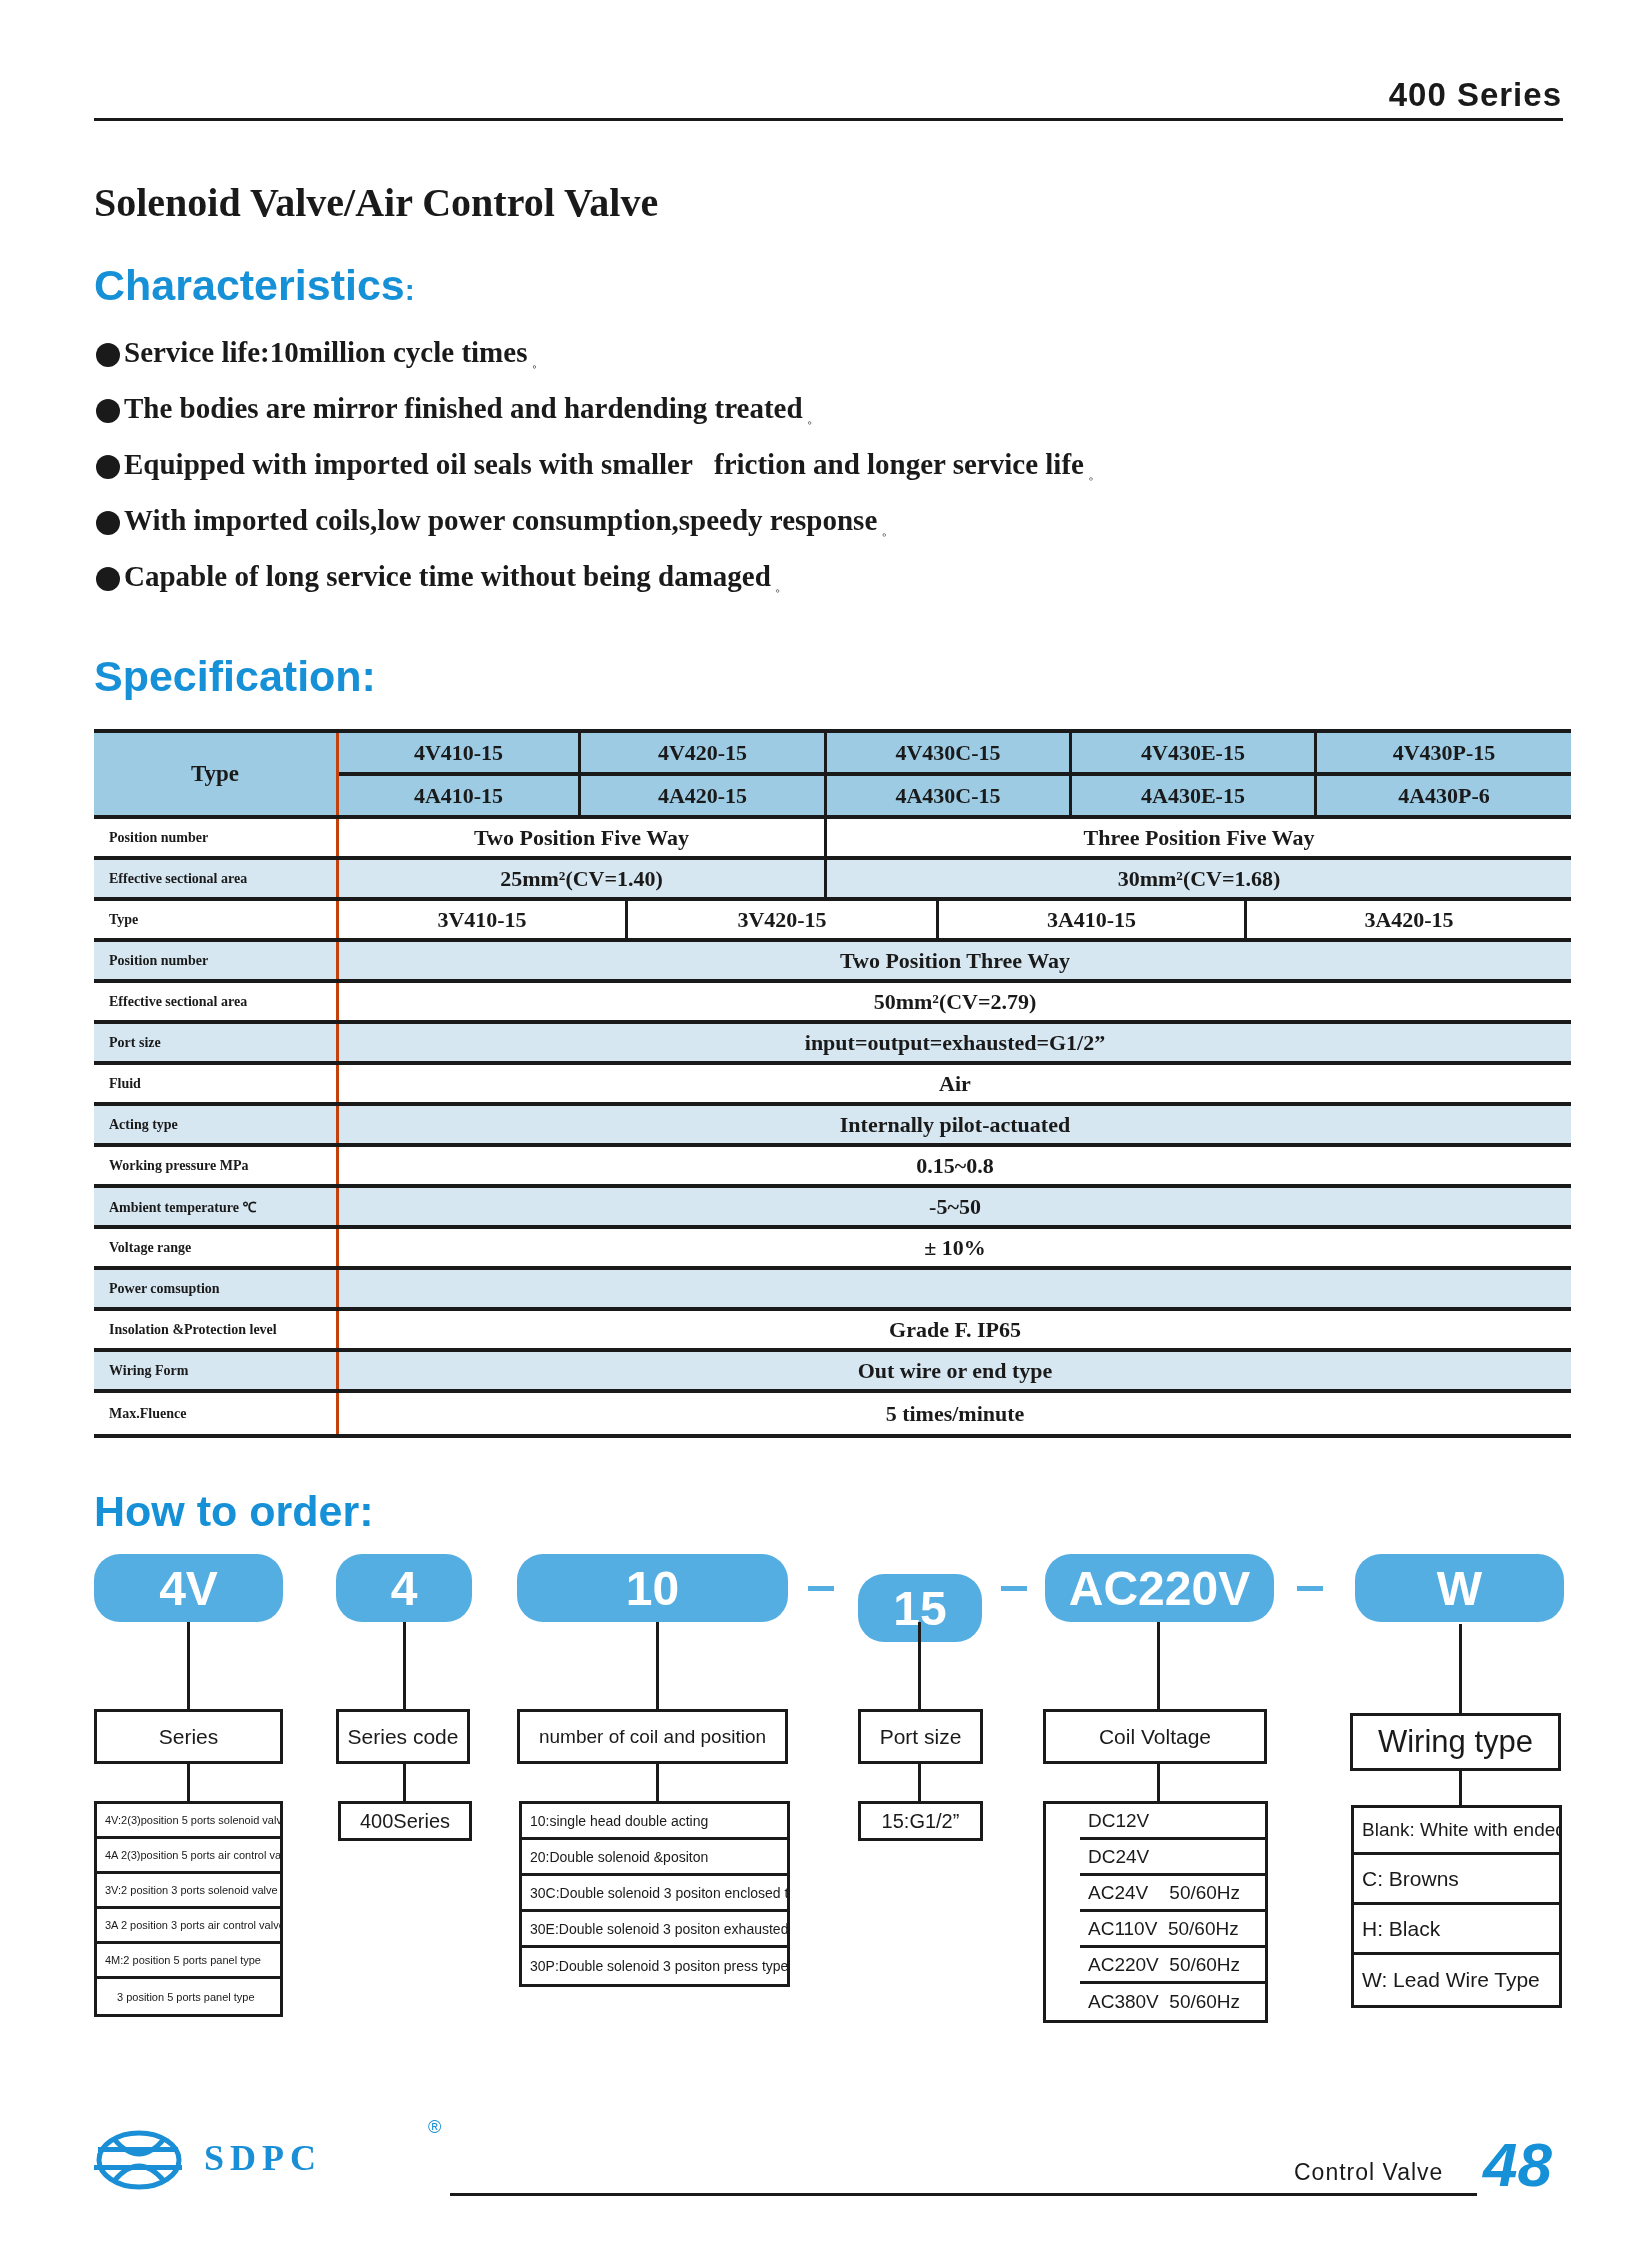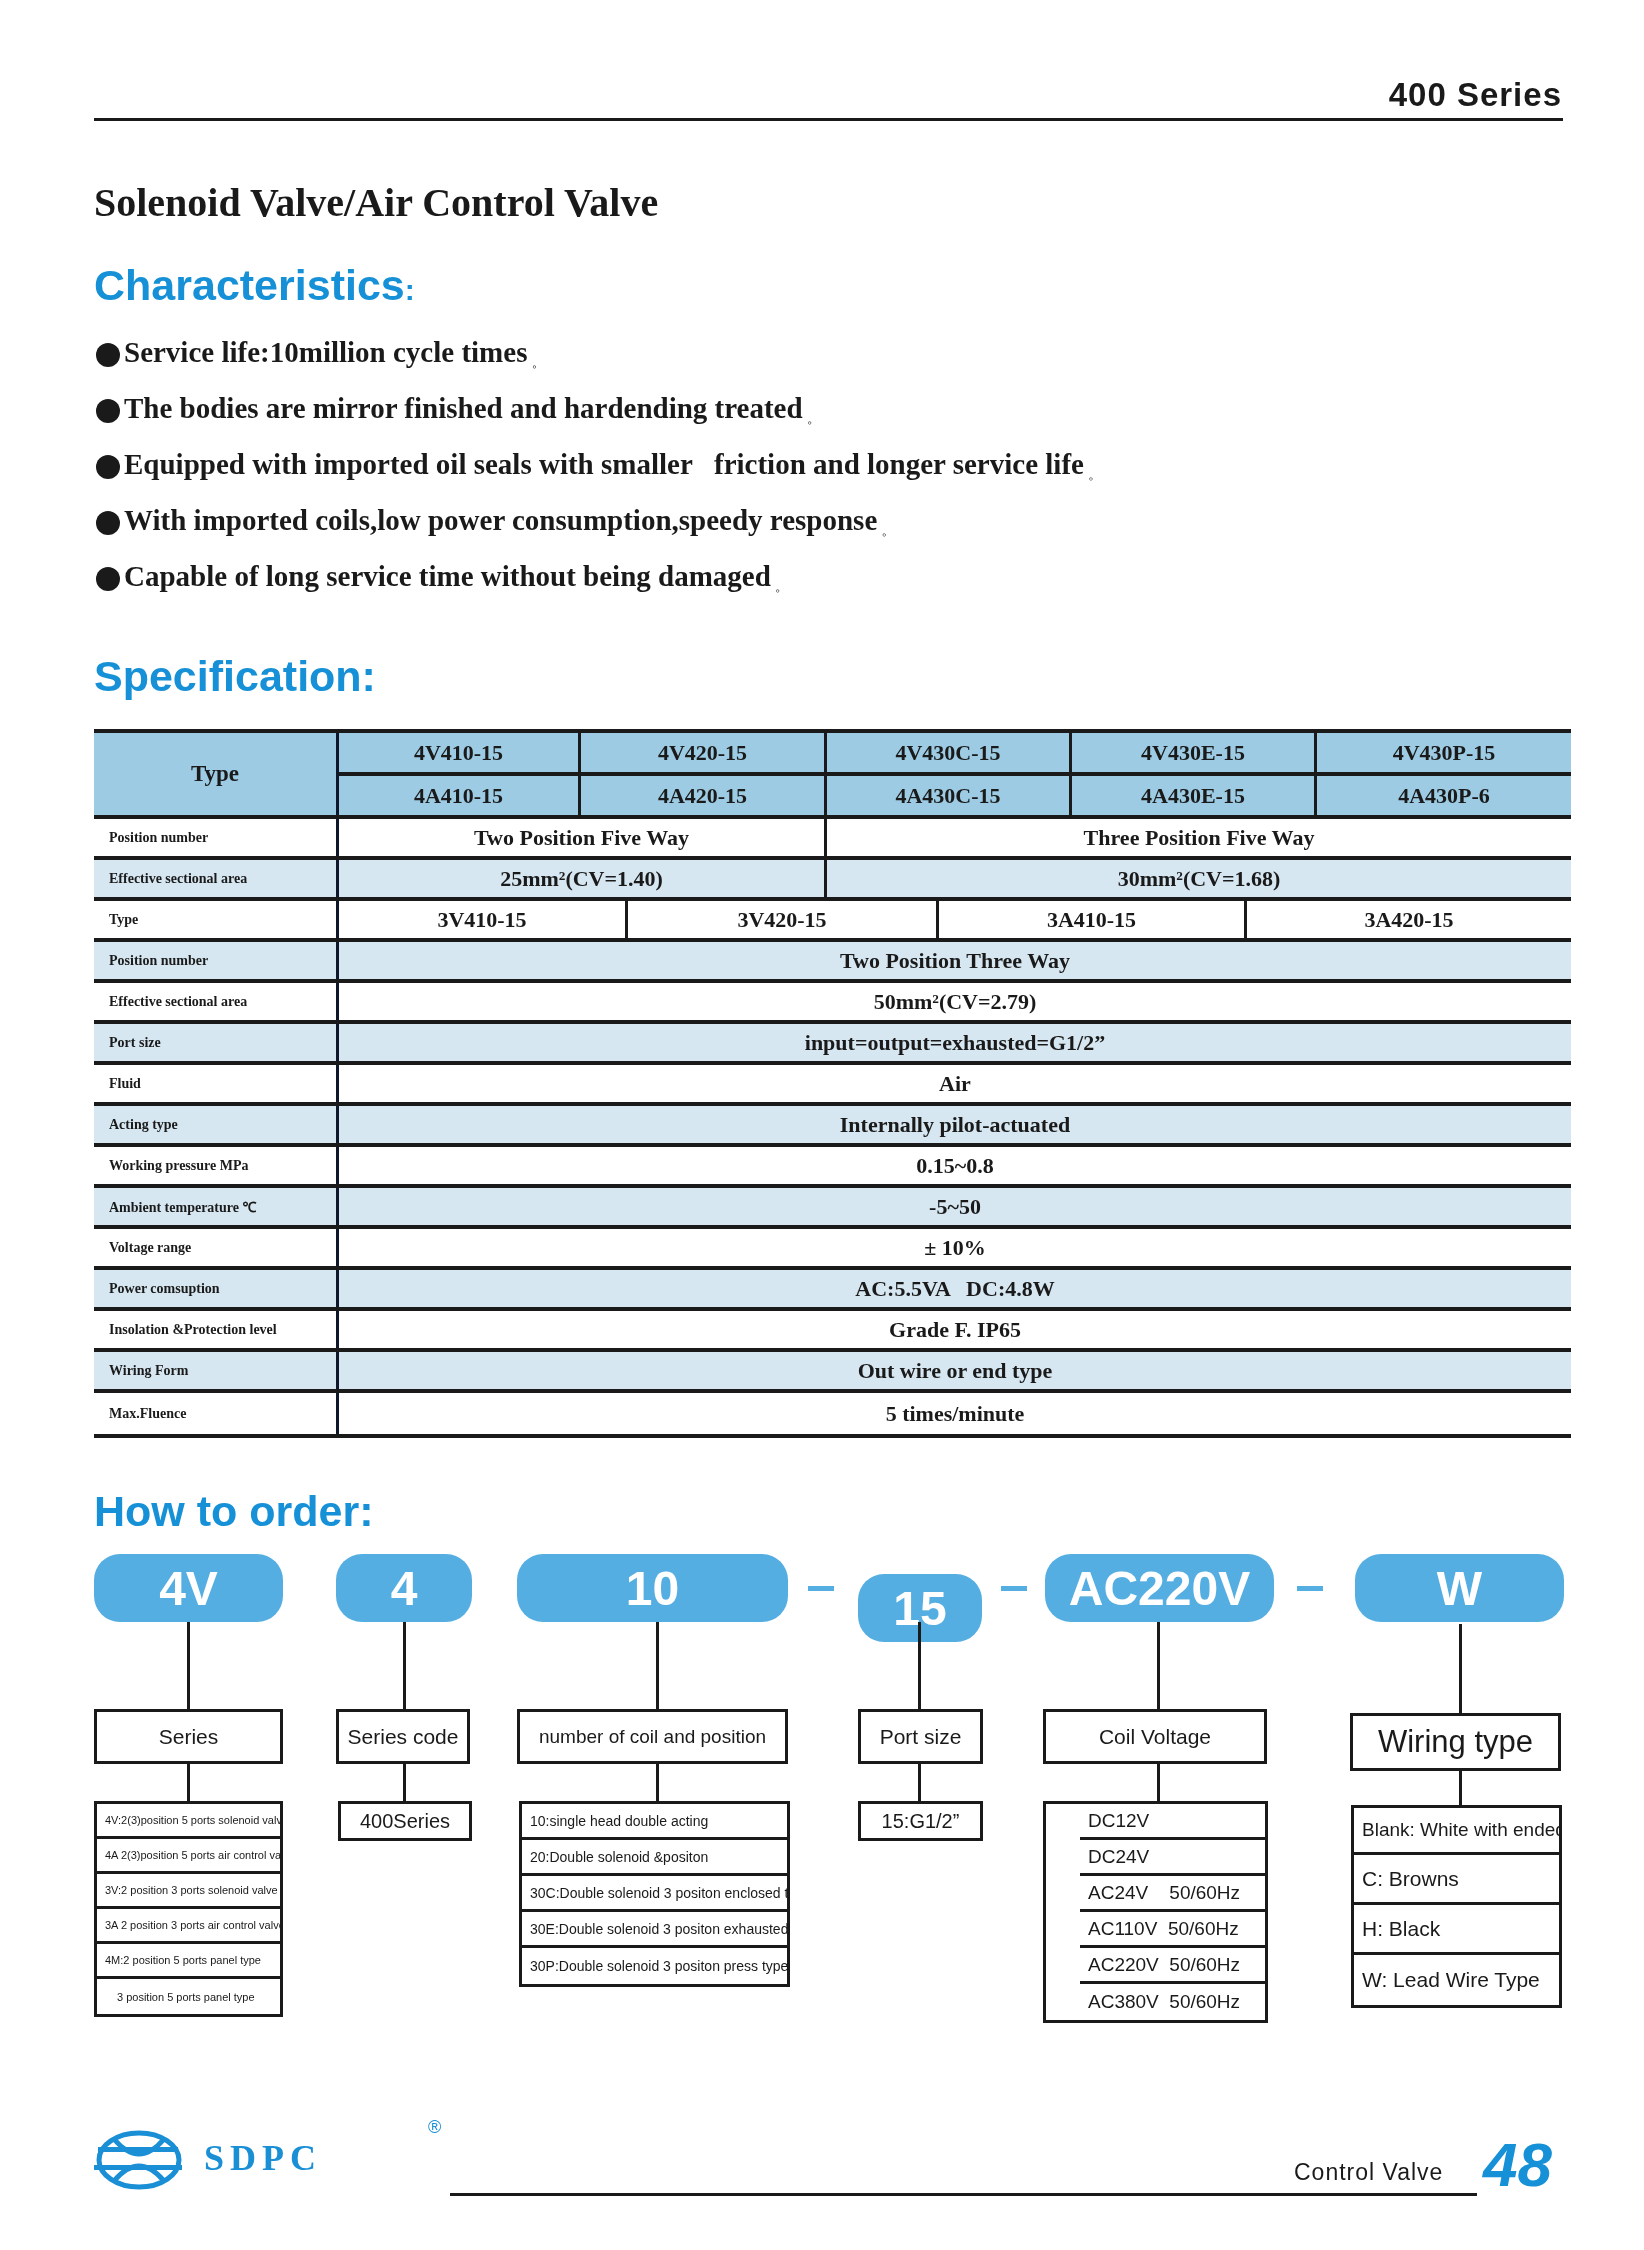--- a/index.html
+++ b/index.html
@@ -16,21 +16,21 @@
   .bullets { left: 96px; top: 336px; list-style: none; }
   .bullets li { height: 56px; font-size: 29px; font-weight: bold; font-family: "Liberation Serif", serif; display: flex; align-items: flex-start; }
   .bullets .dot { width: 24px; height: 24px; border-radius: 50%; background: #1a1a1a; margin-top: 7px; margin-right: 4px; flex: none; }
   .bullets .end { font-size: 14px; font-weight: normal; margin-left: 4px; margin-top: 18px; }
 
   
   .spec { left: 94px; top: 729px; width: 1477px; border-top: 4px solid #1a1a1a; border-bottom: 4px solid #1a1a1a; }
   .row { display: flex; height: 41px; border-bottom: 4px solid #1a1a1a; }
   .row:last-child { border-bottom: none; }
   .row.blue { background: #d6e7f2; }
-  .label { width: 245px; flex: none; border-right: 3px solid #0f172a; font-size: 14px; font-weight: bold; display: flex; align-items: center; padding-left: 15px; }
+  .label { width: 245px; flex: none; border-right: 3px solid #c2410c; font-size: 14px; font-weight: bold; display: flex; align-items: center; padding-left: 15px; }
   .cells { flex: 1; display: flex; }
   .cell { display: flex; align-items: center; justify-content: center; font-size: 22px; font-weight: bold; border-right: 3px solid #1a1a1a; }
   .cell:last-child { border-right: none; }
   .hdr-wrap { display: flex; height: 86px; background: #9ccbe3; border-bottom: 4px solid #1a1a1a; }
   .hdr-wrap .label { font-size: 23px; justify-content: center; padding-left: 0; }
   .hdr-cols { flex: 1; display: flex; flex-direction: column; }
   .hdr-cols .cells { height: 41px; }
   .hdr-cols .cells:first-child { border-bottom: 4px solid #1a1a1a; }
 
   
@@ -177,23 +177,20 @@
       </div>
     </div>
   <div class="row">
       <div class="label">Voltage range</div>
       <div class="cells">
         <div class="cell" style="flex:1">± 10%</div>
       </div>
     </div>
   <div class="row blue">
       <div class="label">Power comsuption</div>
-      <div class="cells">
-        <div class="cell" style="flex:1;white-space:pre;">AC:5.5VA   DC:4.8W</div>
-      </div>
     </div>
   <div class="row">
       <div class="label">Insolation &amp;Protection level</div>
       <div class="cells">
         <div class="cell" style="flex:1">Grade F. IP65</div>
       </div>
     </div>
   <div class="row blue">
       <div class="label">Wiring Form</div>
       <div class="cells">

